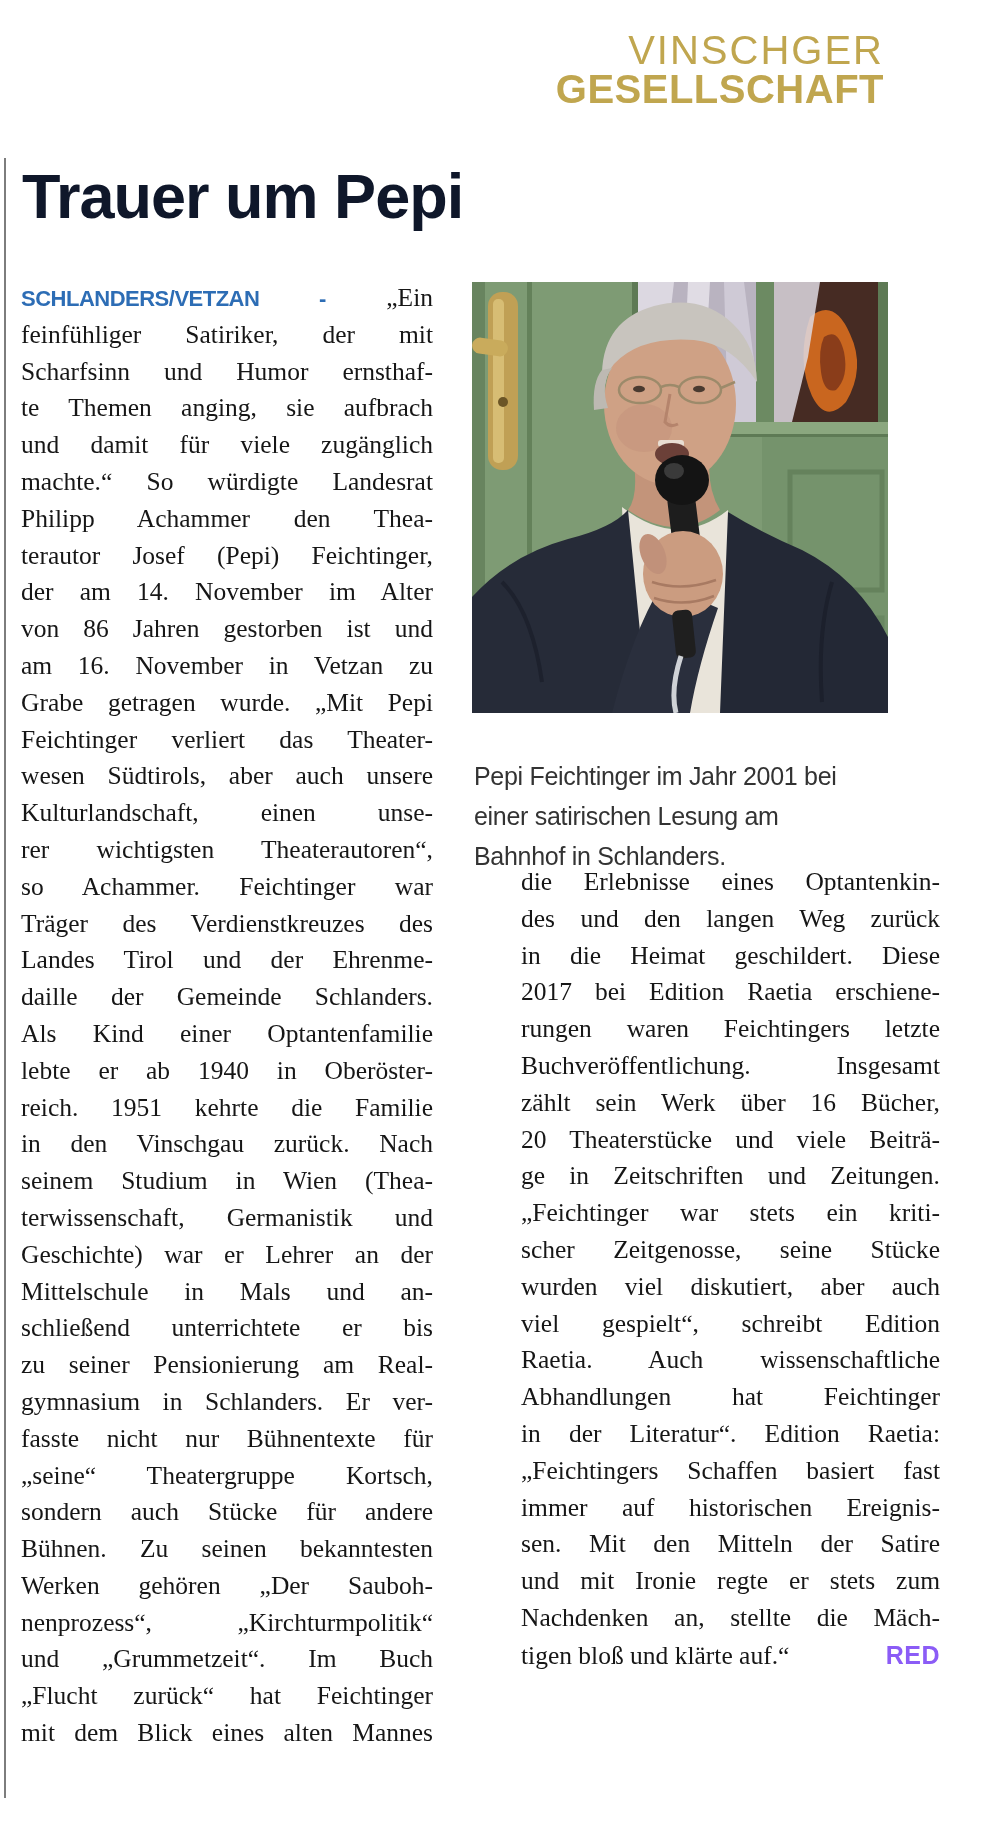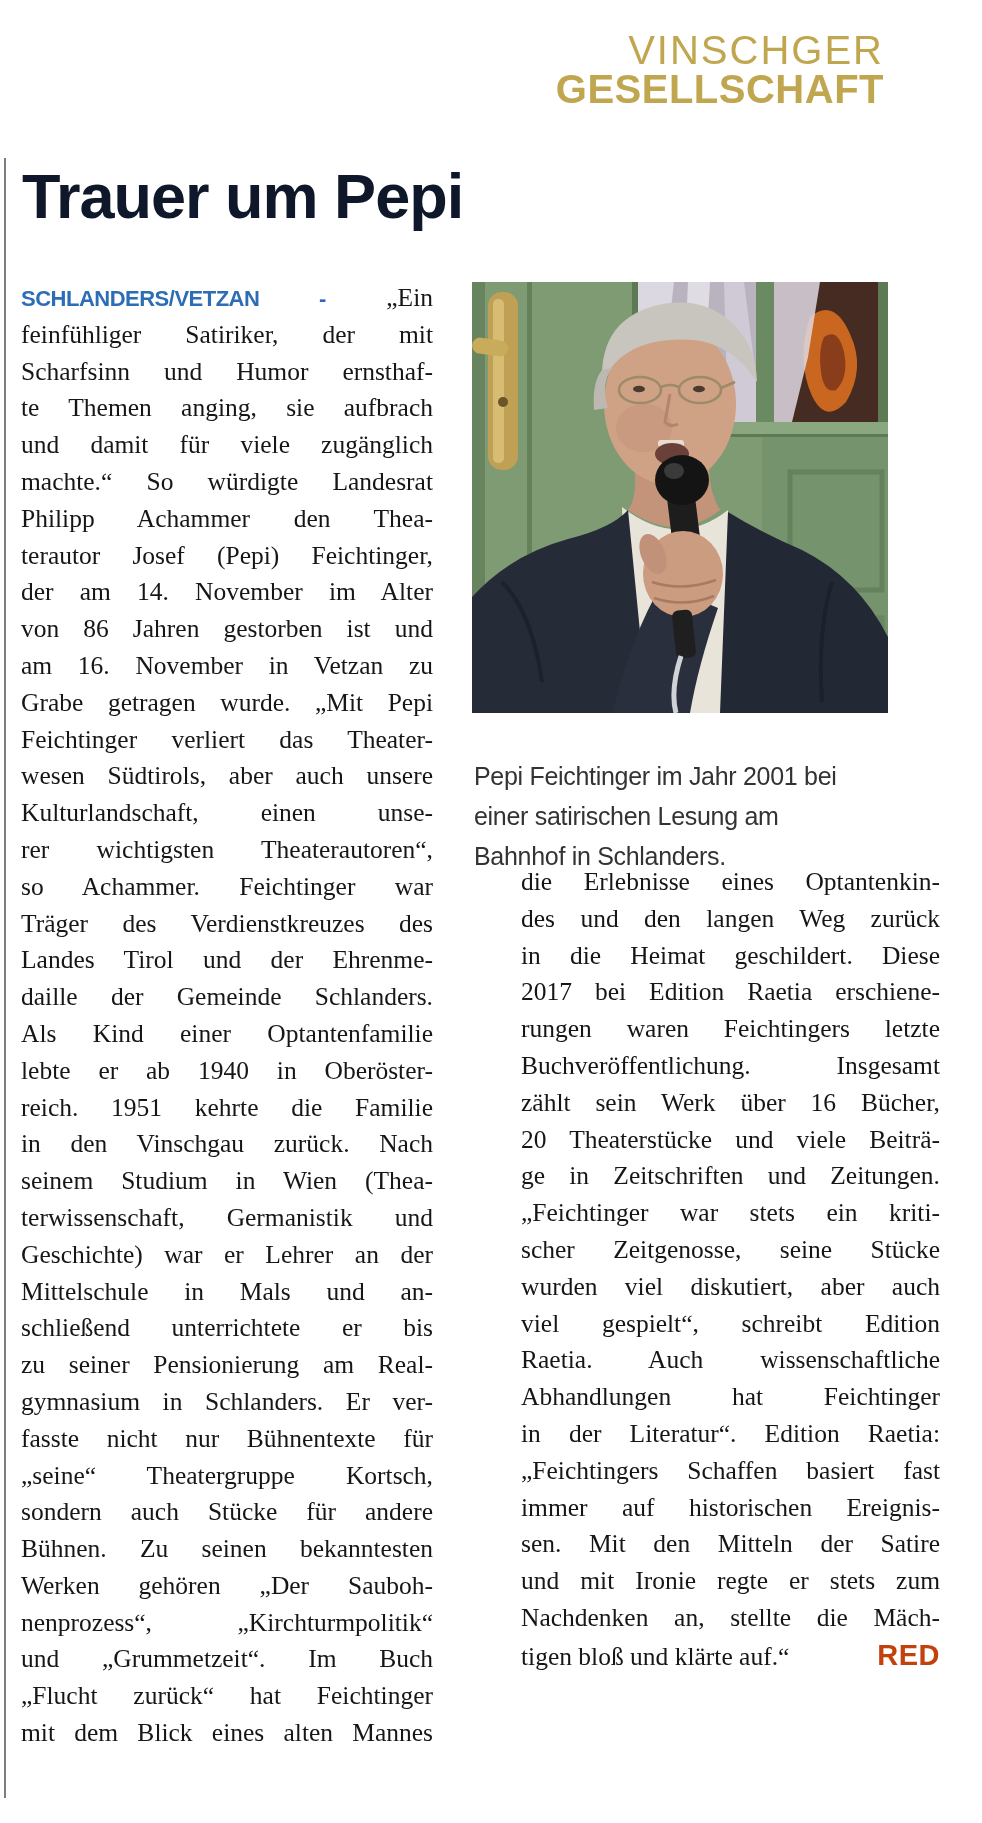--- a/index.html
+++ b/index.html
@@ -18,22 +18,22 @@
        color:var(--text-black,#161616);}
   .col-left{left:21px;top:280px;width:412px;}
   .col-right{left:473px;top:864px;width:419px;margin-left:48px;}
   .jline{text-align:justify;text-align-last:justify;height:36.8px;line-height:36.8px;
          overflow:hidden;white-space:nowrap;}
   .jline{white-space:normal;}
   .leadin{font-family:Liberation Sans, sans-serif;font-weight:700;font-size:22px;
           letter-spacing:-0.5px;color:var(--dateline-blue,#2d6db5);}
   .last-line{display:flex;justify-content:space-between;align-items:baseline;
              text-align:center;text-align-last:auto;}
-  .author{font-family:"Liberation Sans",sans-serif;font-weight:700;font-size:29px;
-          color:#c2410c;letter-spacing:.5px;}
+  .author{font-family:"Liberation Sans",sans-serif;font-weight:700;font-size:25px;
+          color:#8b5cf6;letter-spacing:.5px;}
   .photo{position:absolute;left:472px;top:282px;width:416px;height:431px;margin:0;}
   .caption{position:absolute;left:474px;top:756px;width:418px;
            font-family:"Liberation Sans",sans-serif;font-size:25px;line-height:40px;
            letter-spacing:-0.3px;color:#333;}
   .cap-line{height:40px;overflow:hidden;}
 </style>
 </head>
 <body>
 
 <div class="page">

